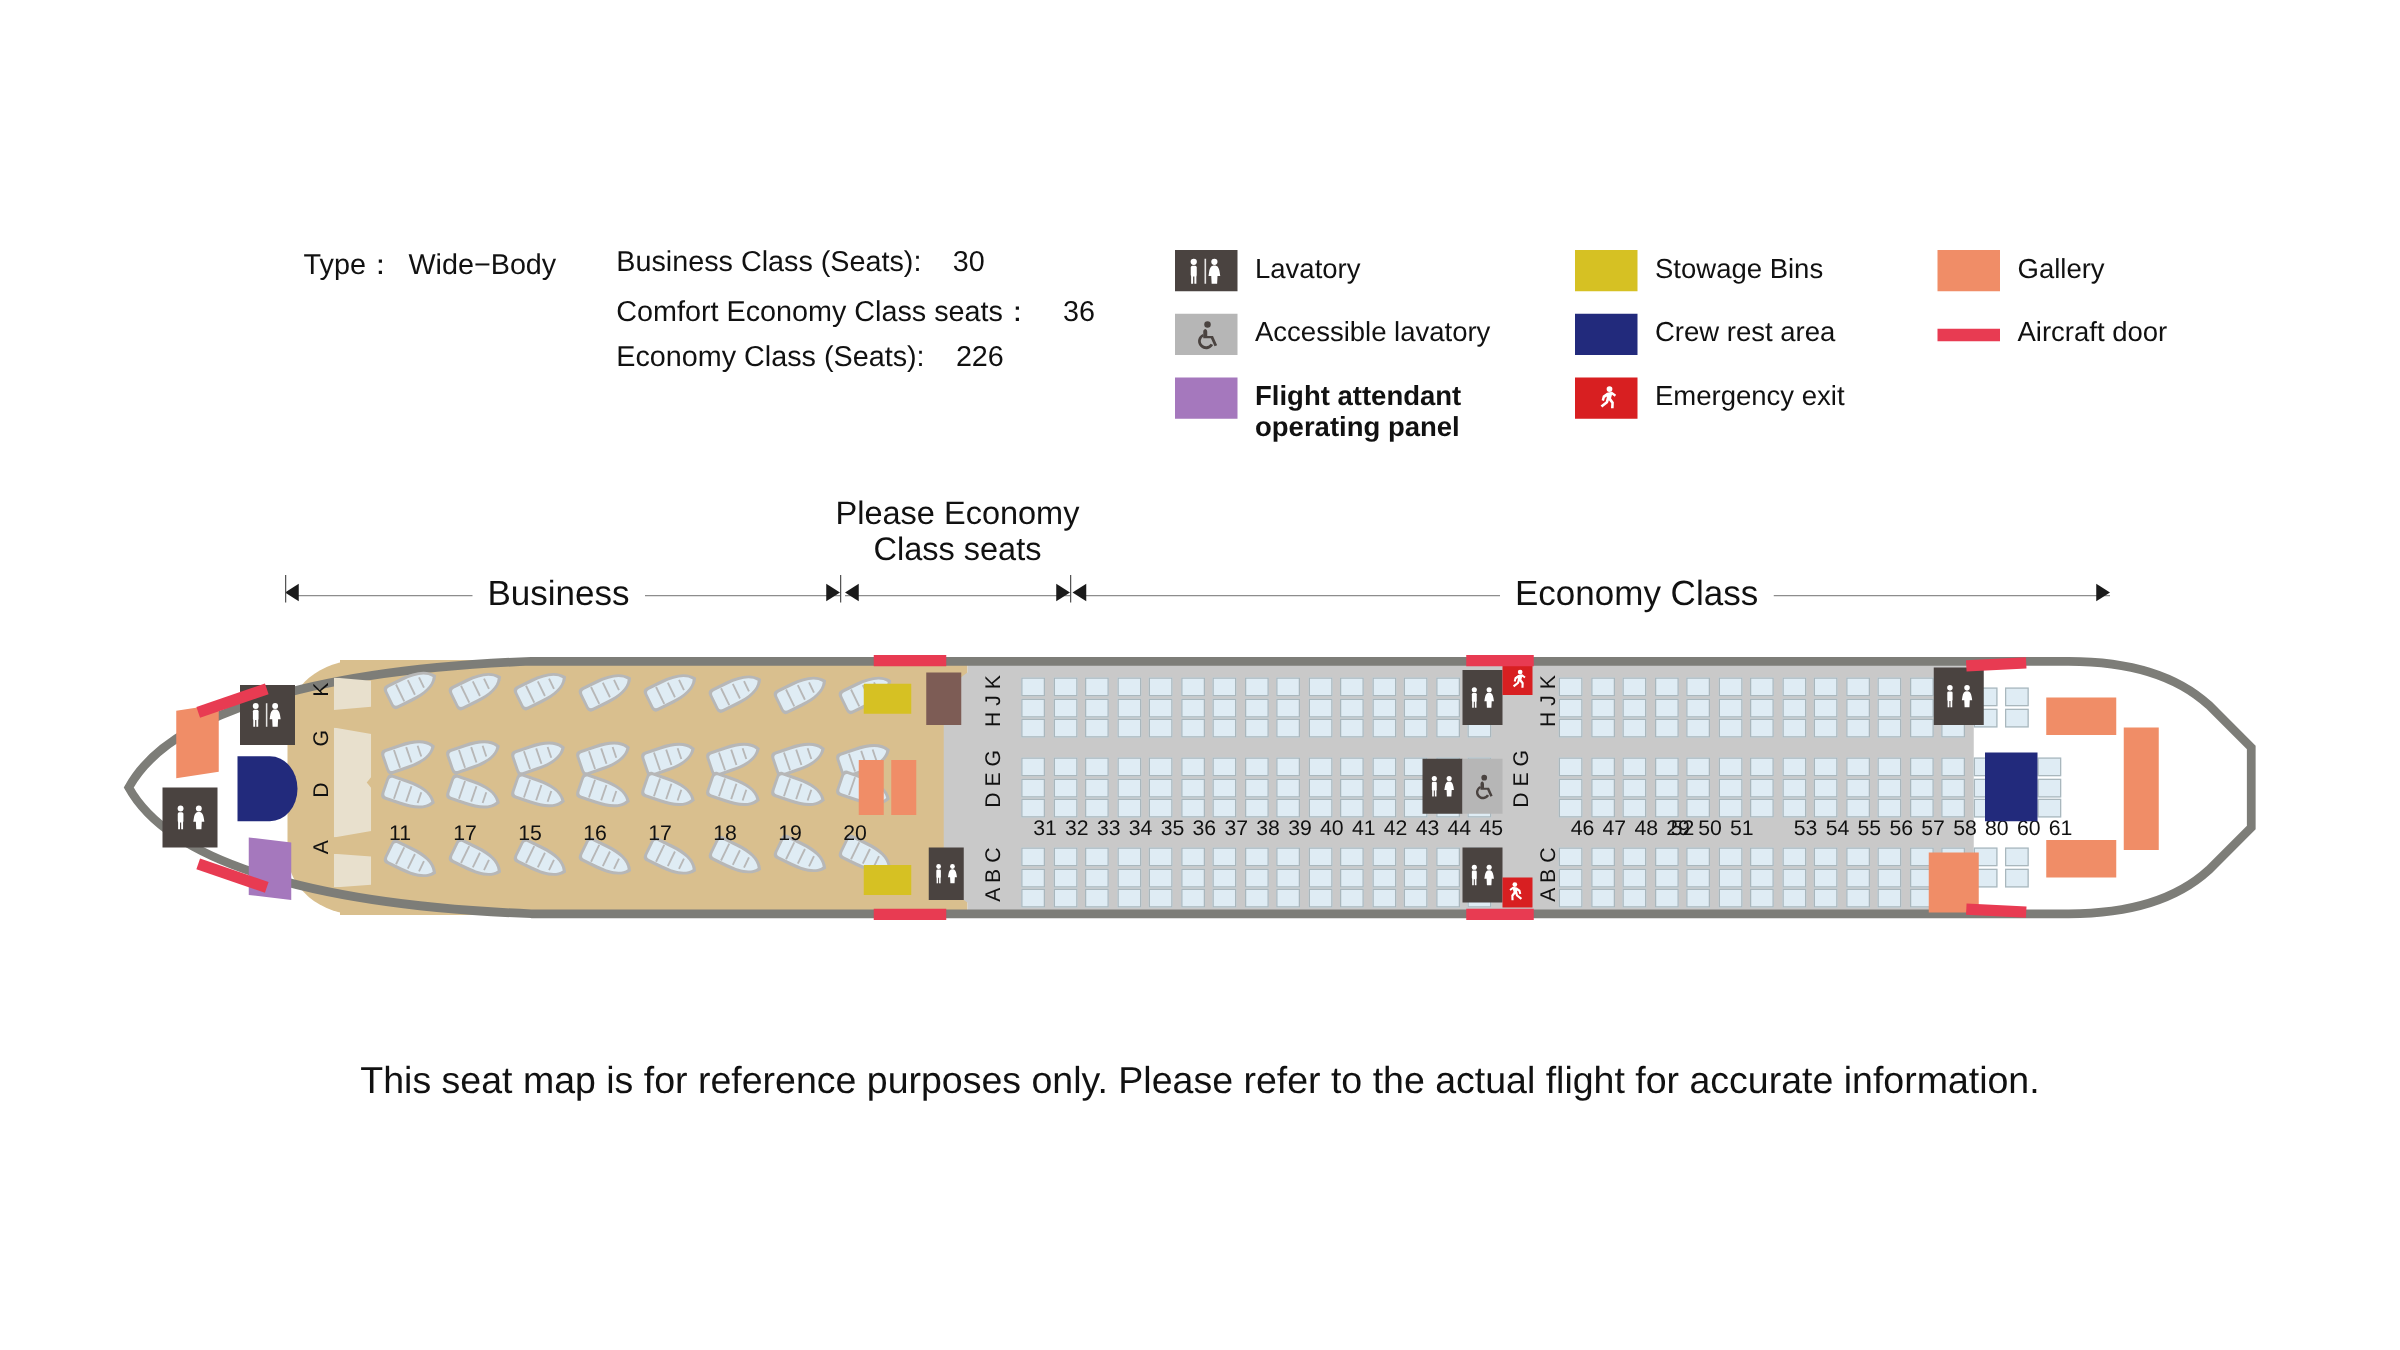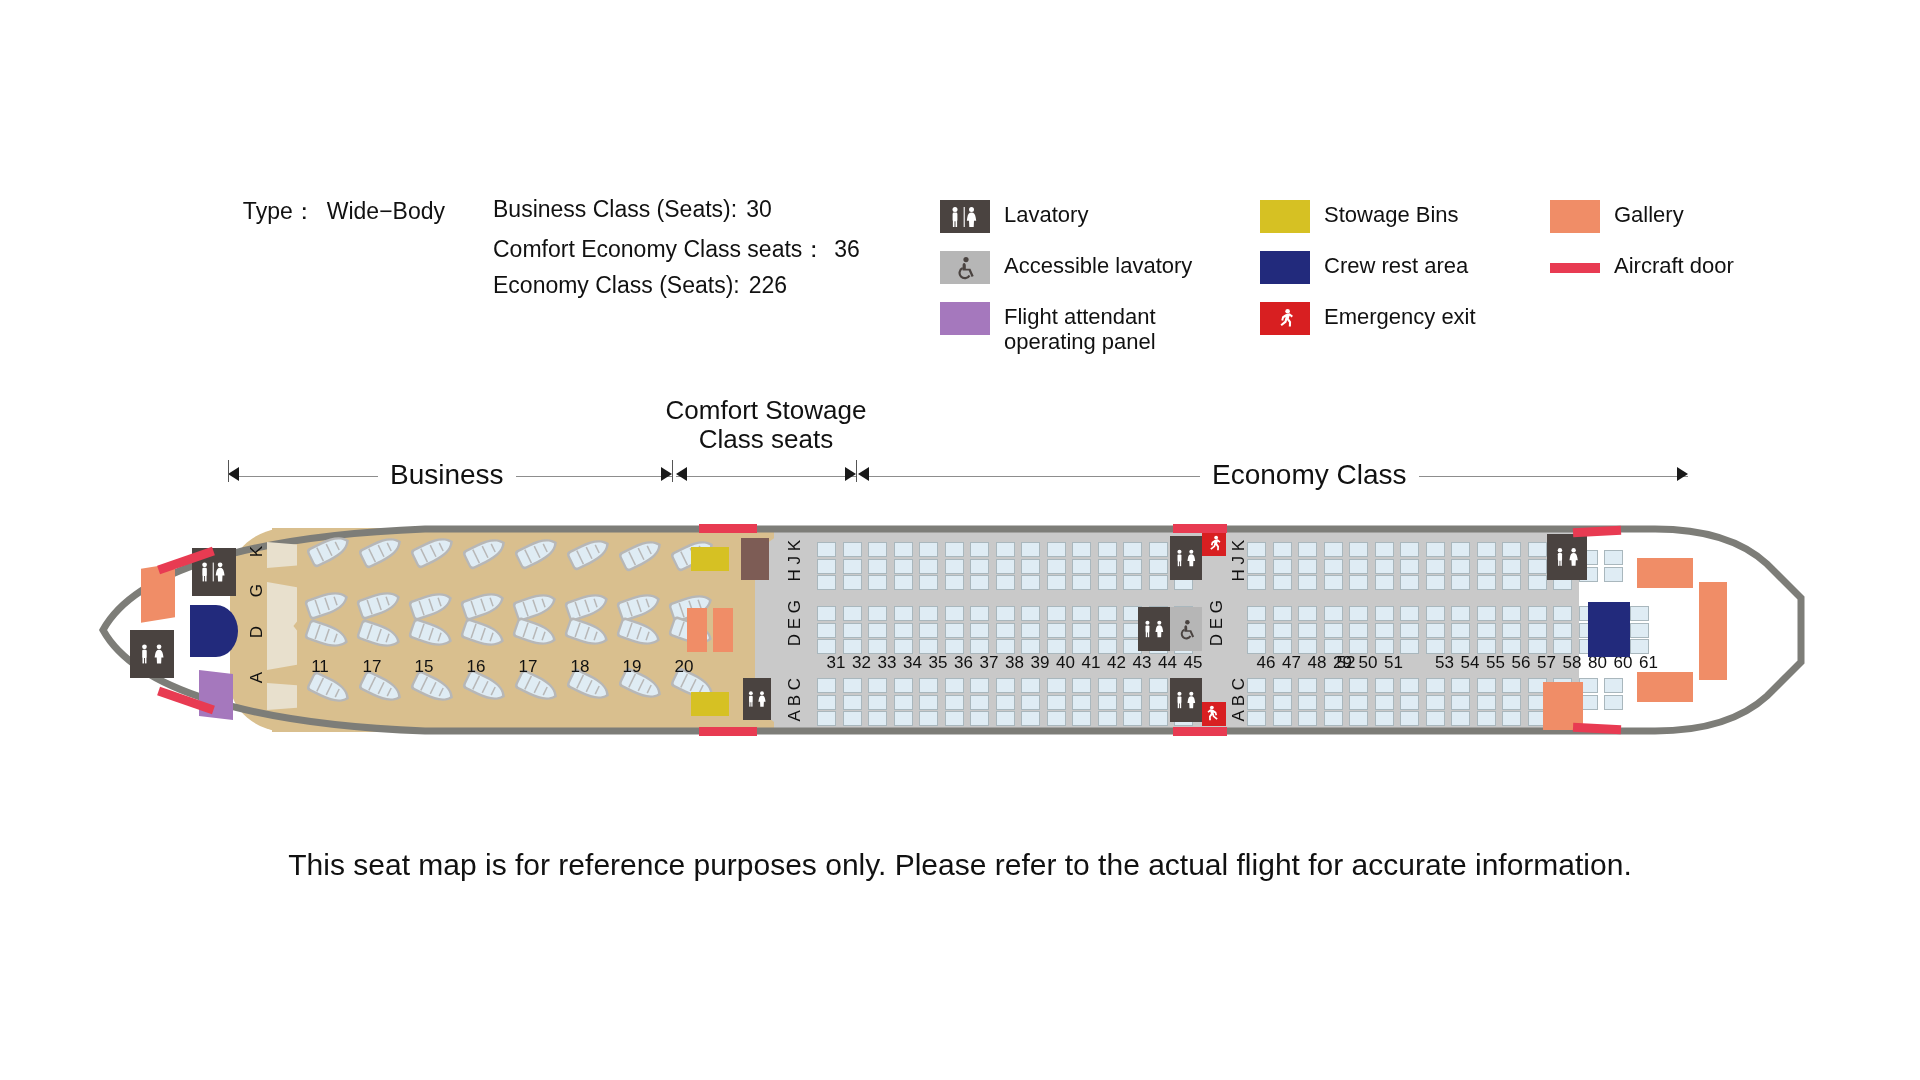--- a/index.html
+++ b/index.html
@@ -12,30 +12,30 @@
 
   
   .info-block{position:absolute;left:140px;top:196px;font-size:23px;}
   .info-row{display:flex;align-items:baseline;height:38px;justify-content:flex-end;width:305px;}
   .info-label{text-align:right;white-space:nowrap;}
   .info-value{margin-left:11px;white-space:nowrap;}
 
   .counts-block{position:absolute;left:493px;top:196px;font-size:23px;}
   .count-row{display:flex;align-items:baseline;height:38px;white-space:nowrap;}
   .count-label{white-space:nowrap;}
-  .count-value{margin-left:9px;}
+  .count-value{margin-left:25px;}
 
   
   .legend{position:absolute;left:940px;top:200px;}
   .legend-col{position:absolute;top:0;}
   .legend-col.c1{left:0;width:245px;}
   .legend-item{display:flex;align-items:flex-start;margin-bottom:18px;}
   .swatch{width:50px;height:33px;flex:0 0 50px;margin-right:14px;position:relative;}
   .legend-text{font-size:22px;line-height:1.12;padding-top:3px;white-space:nowrap;}
-  .legend-text.two{white-space:normal;width:175px;}
+  .legend-text.two{white-space:normal;width:175px;font-weight:bold;}
 
   .sw-lav{background:#4a4340;}
   .sw-acc{background:#b6b6b6;}
   .sw-fap{background:#a578bd;}
   .sw-stow{background:#d6c123;}
   .sw-crew{background:#222a7c;}
   .sw-exit{background:#d81f21;}
   .sw-gallery{background:#f08d67;}
   .sw-door{background:#e83b52;height:10px;margin-top:12px;}
 
@@ -206,21 +206,21 @@
     <div class="tick-bar" style="left:228px;"></div>
     <div class="sec-label" style="left:378px;">Business</div>
     <div class="tick right" style="left:661px;"></div>
     <div class="tick-bar" style="left:672px;"></div>
 
     <div class="rule-line" style="left:676px;width:180px;"></div>
     <div class="tick left" style="left:676px;"></div>
     <div class="tick right" style="left:845px;"></div>
     <div class="tick-bar" style="left:856px;"></div>
     <div class="cec-label" style="left:616px;">
-      <div>Comfort Stowage</div>
+      <div>Please Economy</div>
       <div>Class seats</div>
     </div>
 
     <div class="rule-line" style="left:866px;width:822px;"></div>
     <div class="tick left" style="left:858px;"></div>
     <div class="sec-label" style="left:1200px;">Economy Class</div>
     <div class="tick right" style="left:1677px;"></div>
   </div>
 
   <div class="plane">

